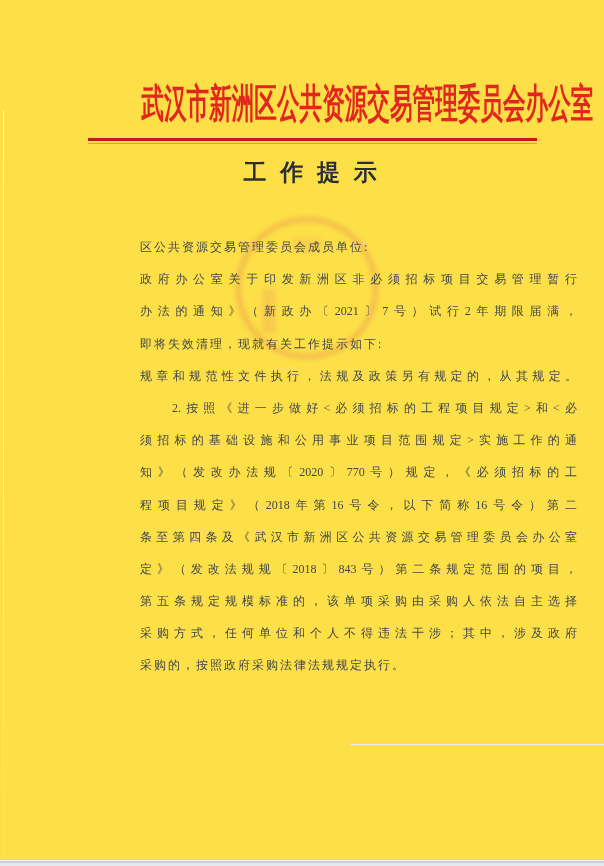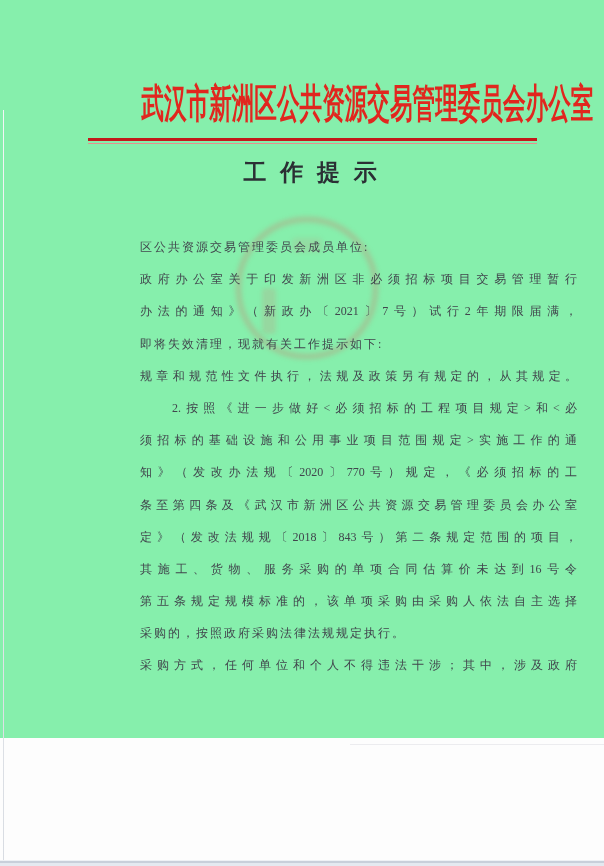--- a/index.html
+++ b/index.html
@@ -4,22 +4,22 @@
 <style>
   html, body {
     margin: 0; padding: 0;
     width: 604px; height: 866px;
     background: #fdfdfd;
     font-family: "Liberation Serif", "DejaVu Serif", serif;
     overflow: hidden;
   }
   .page {
     position: absolute; left: 0; top: 0;
-    width: 604px; height: 738px;
-    background: #86efac;
+    width: 604px; height: 866px;
+    background: #fde047;
   }
   
   .agency-header {
     position: absolute;
     top: 80px; left: 10px; width: 604px;
     text-align: center;
     color: var(--header-red, #e1261e);
     font-weight: bold;
     font-size: 40px;
     line-height: 48px;
@@ -130,25 +130,25 @@
 
   <div class="document-body">
       <div class="body-line">区公共资源交易管理委员会成员单位:</div>
       <div class="body-line fill">政府办公室关于印发新洲区非必须招标项目交易管理暂行</div>
       <div class="body-line fill">办法的通知》（新政办〔2021〕7号）试行2年期限届满，</div>
       <div class="body-line">即将失效清理，现就有关工作提示如下:</div>
       <div class="body-line fill">规章和规范性文件执行，法规及政策另有规定的，从其规定。</div>
       <div class="body-line indent fill">2.按照《进一步做好&lt;必须招标的工程项目规定&gt;和&lt;必</div>
       <div class="body-line fill">须招标的基础设施和公用事业项目范围规定&gt;实施工作的通</div>
       <div class="body-line fill">知》（发改办法规〔2020〕770号）规定，《必须招标的工</div>
+      <div class="body-line fill">程项目规定》（2018年第16号令，以下简称16号令）第二</div>
       <div class="body-line fill">条至第四条及《武汉市新洲区公共资源交易管理委员会办公室</div>
       <div class="body-line fill">定》（发改法规规〔2018〕843号）第二条规定范围的项目，</div>
-      <div class="body-line fill">其施工、货物、服务采购的单项合同估算价未达到16号令</div>
       <div class="body-line fill">第五条规定规模标准的，该单项采购由采购人依法自主选择</div>
+      <div class="body-line fill">采购方式，任何单位和个人不得违法干涉；其中，涉及政府</div>
       <div class="body-line">采购的，按照政府采购法律法规规定执行。</div>
-      <div class="body-line fill">采购方式，任何单位和个人不得违法干涉；其中，涉及政府</div>
     </div>
 
   <div class="scan-artifact-line"></div>
   <div class="page-left-edge"></div>
   <div class="page-bottom-edge"></div>
 
 </div>
 
 </body></html>

